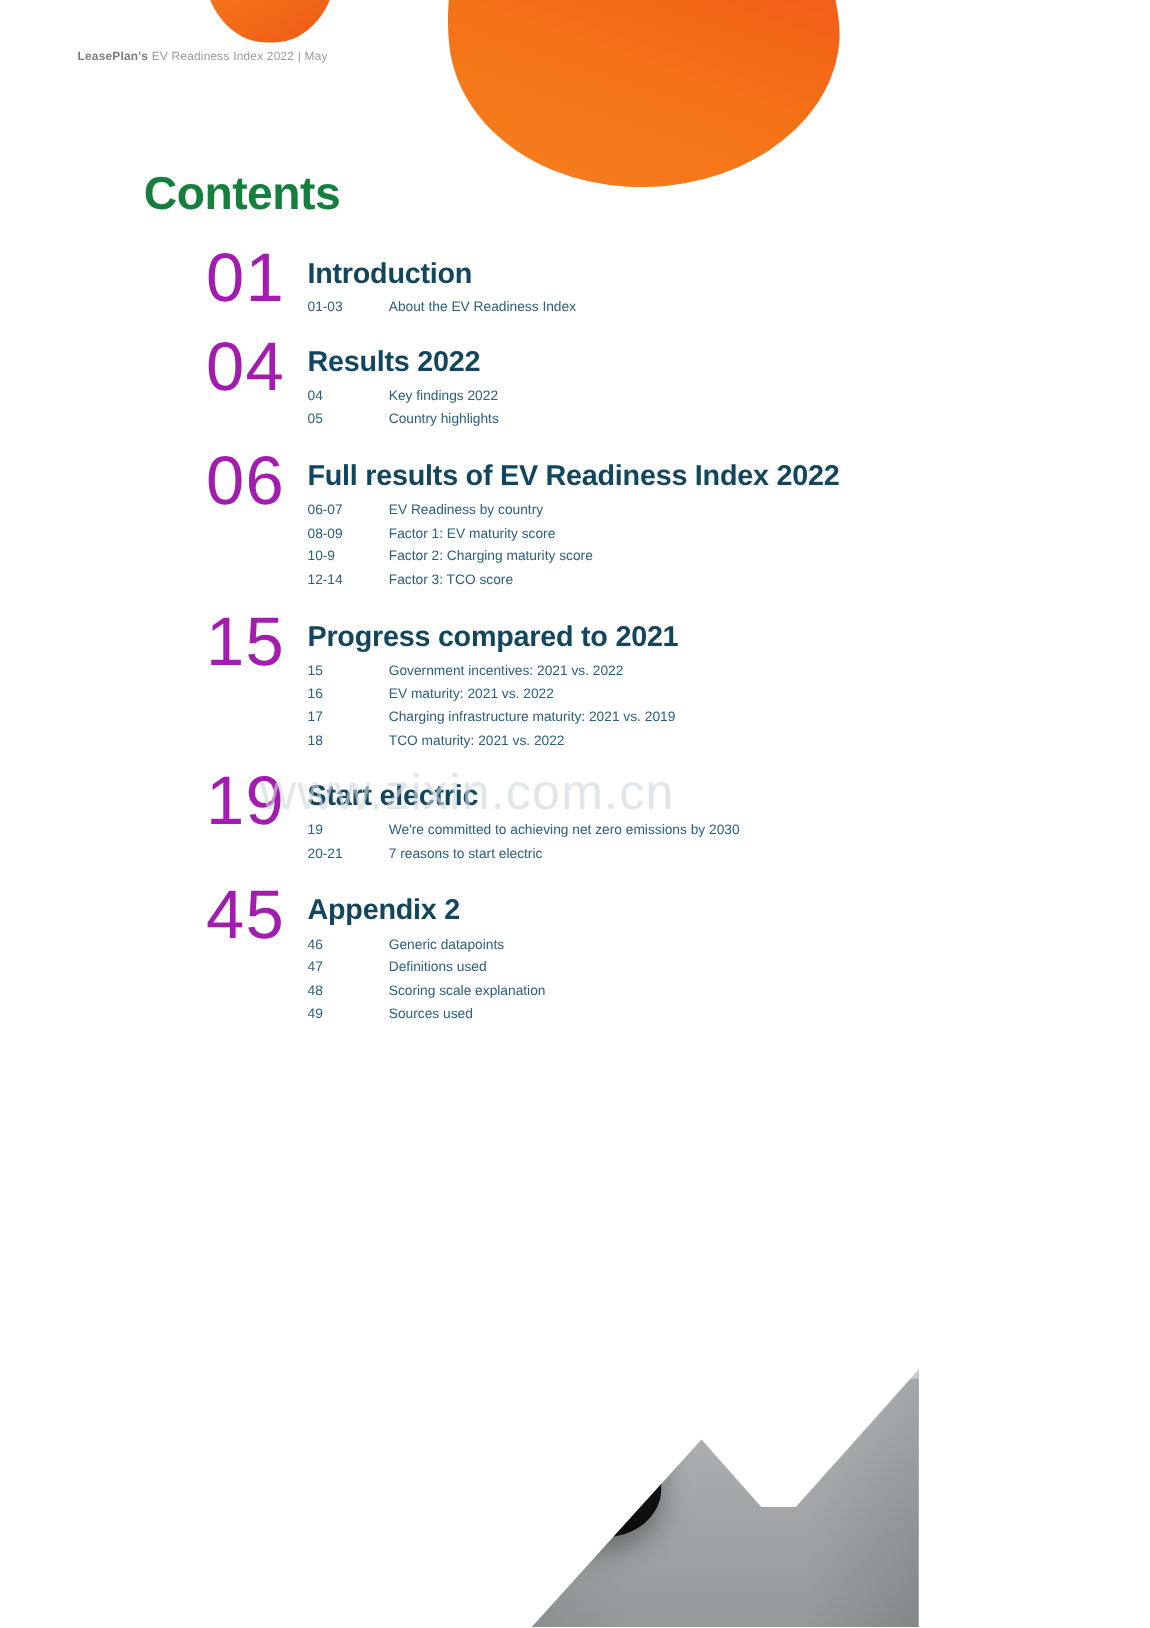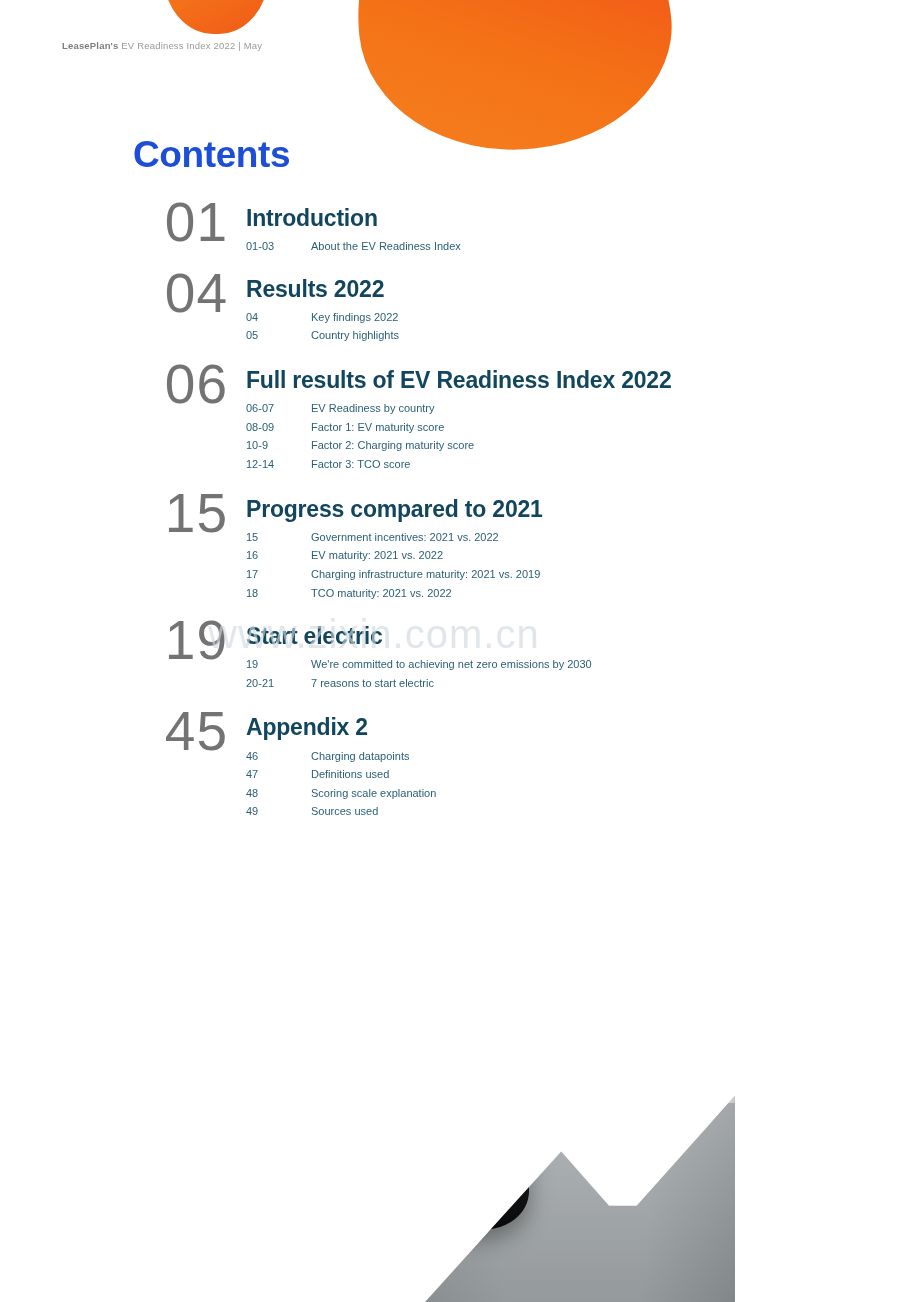--- a/index.html
+++ b/index.html
@@ -120,29 +120,29 @@
   .amber{position:absolute;right:3%;bottom:27%;width:2.2%;height:4%;background:#e8a020;border-radius:2px;}
   .photo-fade{
     position:absolute;left:0;right:0;top:0;height:40%;
     background:linear-gradient(180deg,#ffffff 0%,rgba(255,255,255,.92) 28%,rgba(255,255,255,0) 100%);
   }
 
   
   .content{position:absolute;left:0;top:0;width:920px;z-index:5;}
 
   .contents-title{
-    position:absolute;left:133px;top:134px;
-    font-size:37px;font-weight:700;color:#1d4ed8;letter-spacing:-.4px;
+    position:absolute;left:115px;top:134px;
+    font-size:37px;font-weight:700;color:#15803d;letter-spacing:-.4px;
   }
 
   .toc{position:absolute;left:0;top:196px;width:920px;}
   .sec{position:relative;display:flex;align-items:flex-start;margin-bottom:11px;}
   .sec-num{
     width:228px;text-align:right;flex:0 0 228px;
-    font-size:55px;line-height:.96;font-weight:300;color:#737373;
+    font-size:55px;line-height:.96;font-weight:300;color:#a21caf;
     letter-spacing:1px;
   }
   .sec-body{flex:1 1 auto;padding-left:18px;padding-top:10px;}
   .sec-title{
     font-size:23px;font-weight:700;color:#12465E;letter-spacing:-.2px;
     margin:0 0 7px 0;line-height:1.05;
   }
   .sub{display:flex;font-size:11px;line-height:18.6px;color:#2B5F78;gap:20px;}
   .sub-page{flex:0 0 45px;color:#2B5F78;}
   .sub-label{flex:1 1 auto;color:#2B5F78;}
@@ -292,21 +292,21 @@
               <span class="sub-label">7 reasons to start electric</span>
             </div>
           </div>
         </div>
         <div class="sec" id="sec-6">
           <div class="sec-num">45</div>
           <div class="sec-body">
             <div class="sec-title">Appendix 2</div>
             <div class="sub">
               <span class="sub-page">46</span>
-              <span class="sub-label">Charging datapoints</span>
+              <span class="sub-label">Generic datapoints</span>
             </div>
             <div class="sub">
               <span class="sub-page">47</span>
               <span class="sub-label">Definitions used</span>
             </div>
             <div class="sub">
               <span class="sub-page">48</span>
               <span class="sub-label">Scoring scale explanation</span>
             </div>
             <div class="sub">

